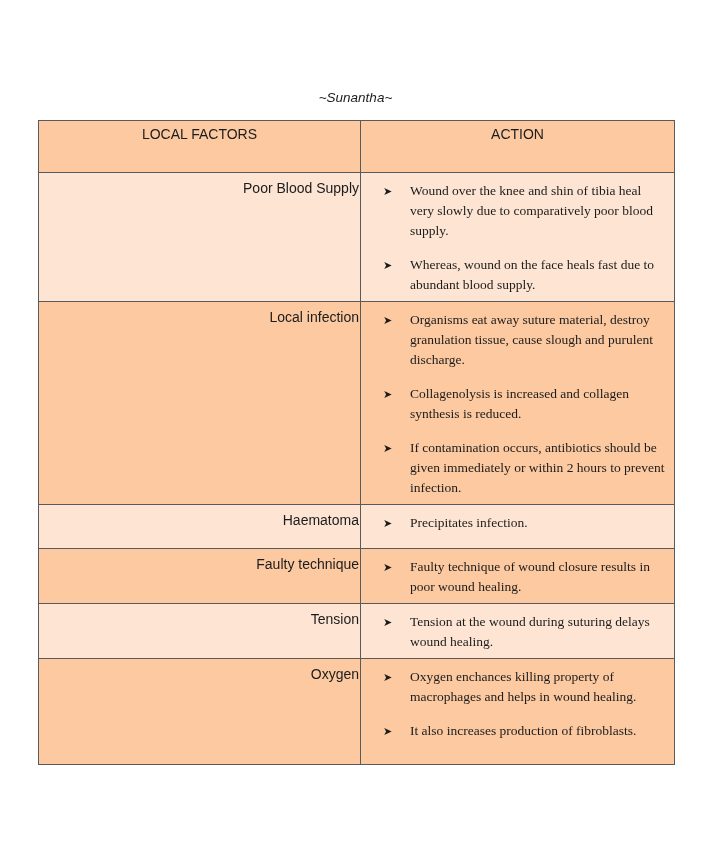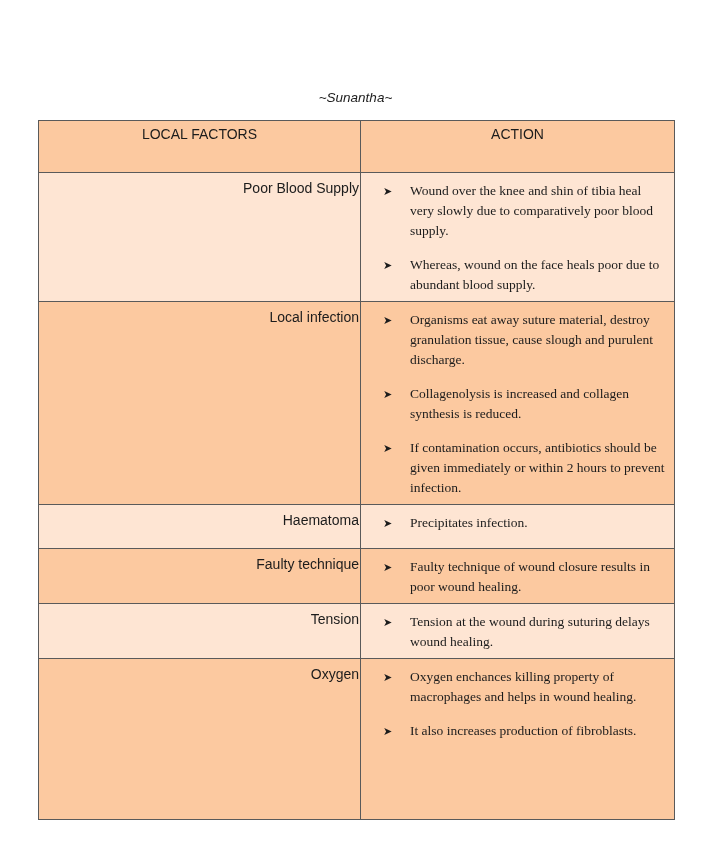--- a/index.html
+++ b/index.html
@@ -55,21 +55,21 @@
   }
   
   tbody tr:nth-child(odd) td  { background: var(--row_light, #fee5d3); }
   tbody tr:nth-child(even) td { background: var(--row_dark, #fcc9a0); }
   
   tbody tr:nth-child(1) { height: 129px; }
   tbody tr:nth-child(2) { height: 200px; margin-top: 40px; }
   tbody tr:nth-child(3) { height: 44px; }
   tbody tr:nth-child(4) { height: 53px; }
   tbody tr:nth-child(5) { height: 54px; }
-  tbody tr:nth-child(6) { height: 161px; }
+  tbody tr:nth-child(6) { height: 106px; }
   .bullet {
     display: flex;
     margin-bottom: 14px;
   }
   .bullet:last-child { margin-bottom: 0; }
   .bullet .arrow {
     flex: 0 0 27px;
     padding-left: 22px;
     font-size: 11px;
     line-height: 20px;
@@ -103,21 +103,21 @@
 
       <tr>
         <td class="factor-cell">Poor Blood Supply</td>
         <td class="action-cell">
           <div class="bullet">
             <span class="arrow">➤</span>
             <span class="btext">Wound over the knee and shin of tibia heal very slowly due to comparatively poor blood supply.</span>
           </div>
           <div class="bullet">
             <span class="arrow">➤</span>
-            <span class="btext">Whereas, wound on the face heals poor due to abundant blood supply.</span>
+            <span class="btext">Whereas, wound on the face heals fast due to abundant blood supply.</span>
           </div>
         </td>
       </tr>
 
       <tr>
         <td class="factor-cell">Local infection</td>
         <td class="action-cell">
           <div class="bullet">
             <span class="arrow">➤</span>
             <span class="btext">Organisms eat away suture material, destroy granulation tissue, cause slough and purulent discharge.</span>

